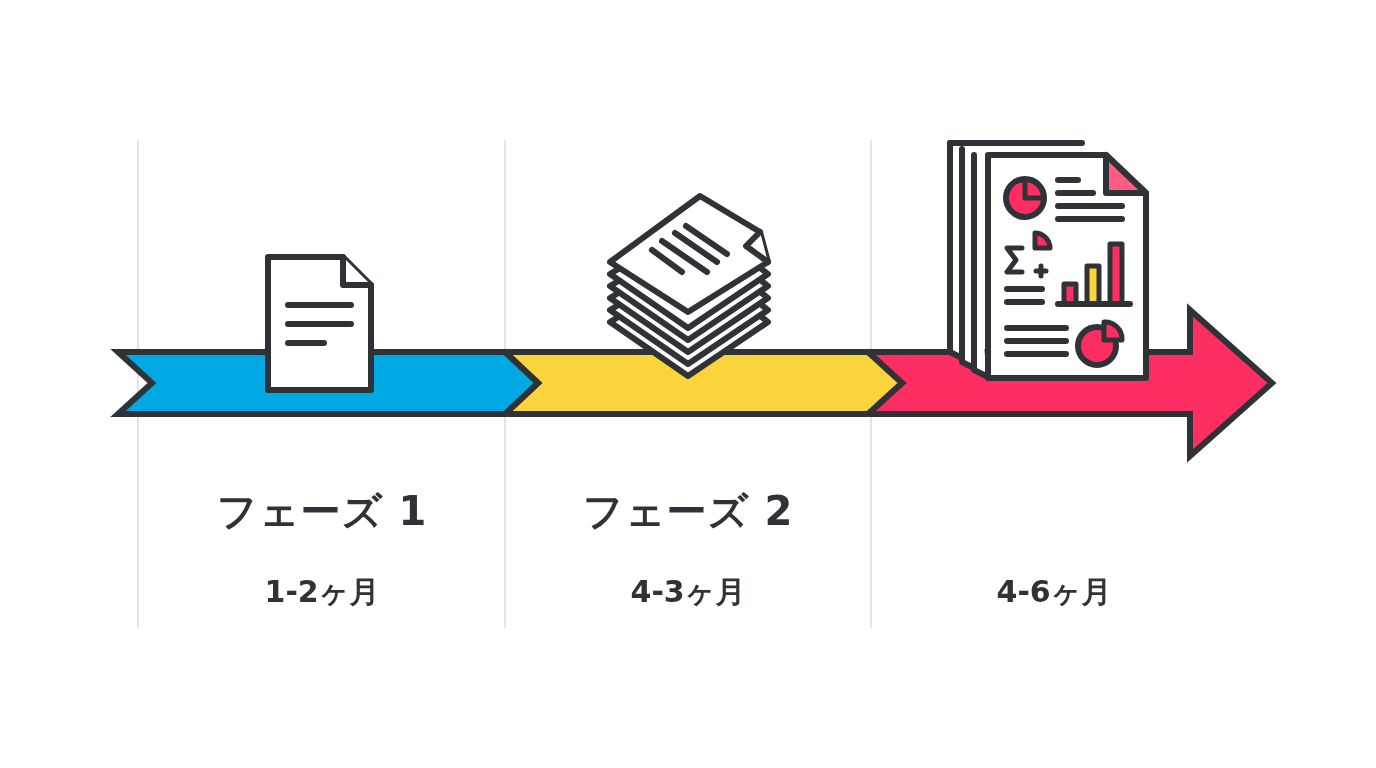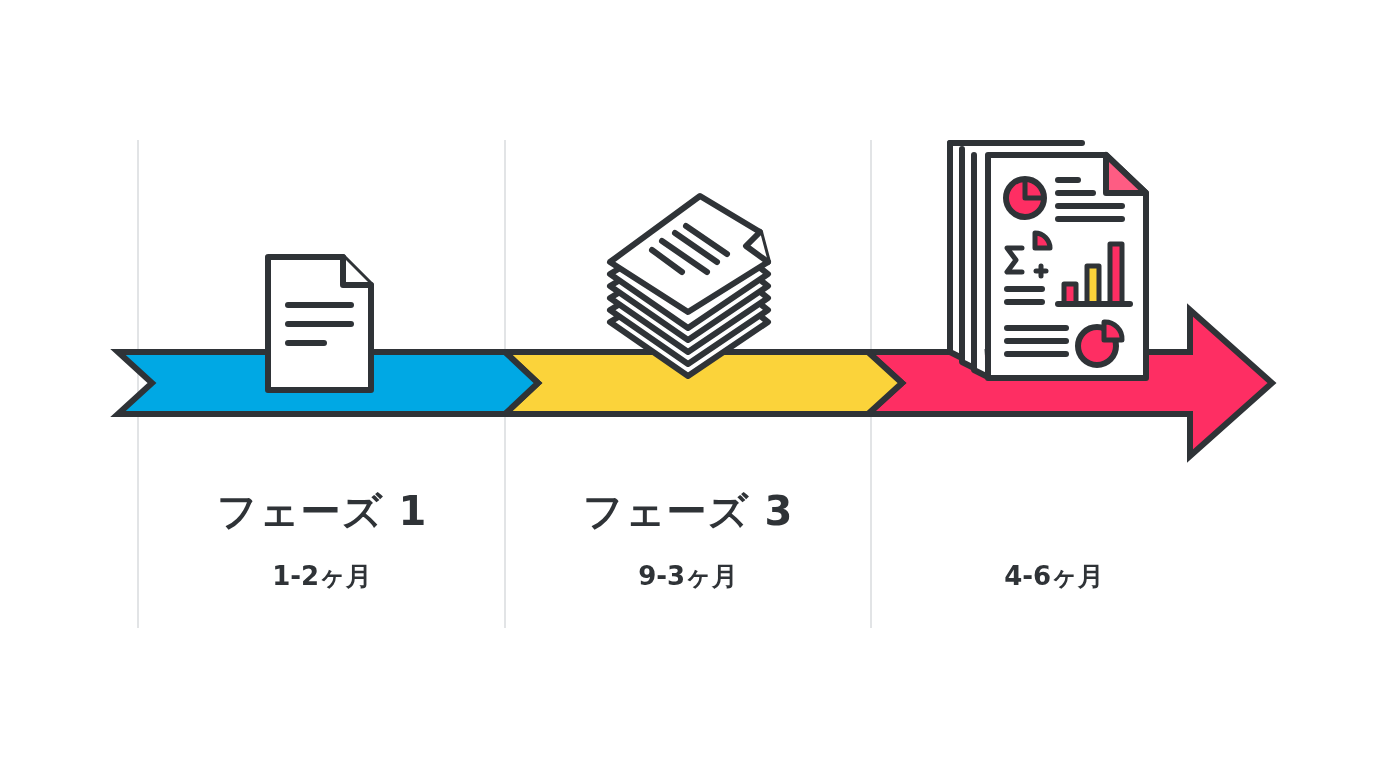--- a/index.html
+++ b/index.html
@@ -17,21 +17,21 @@
   svg.art { position: absolute; left: 0; top: 0; }
   .label {
     position: absolute; width: 360px; text-align: center;
     color: #2f3337;
   }
   .phase-title {
     position: absolute; top: 484px; font-size: 40px; font-weight: bold;
     letter-spacing: 1px;
   }
   .phase-duration {
-    position: absolute; top: 559px; font-size: 26px; font-weight: bold;
+    position: absolute; top: 572px; font-size: 30px; font-weight: bold;
   }
 </style>
 </head>
 <body>
 
 <div class="stage">
 
   <div class="divider" style="left:137px"></div>
   <div class="divider" style="left:504px"></div>
   <div class="divider" style="left:870px"></div>
@@ -105,17 +105,17 @@
       <line x1="1007" y1="354" x2="1066" y2="354"></line>
 
       <circle cx="1097" cy="346" r="19" fill="#fe2e63"></circle>
       <path d="M1104,322 A17,17 0 0 1 1122,340 L1104,340 Z" fill="#fe2e63" stroke-width="5"></path>
     </g>
   </svg>
 
   <div class="label phase-title" style="left:142px">フェーズ 1</div>
   <div class="label phase-duration" style="left:142px">1-2ヶ月</div>
 
-  <div class="label phase-title" style="left:508px">フェーズ 3</div>
-  <div class="label phase-duration" style="left:508px">9-3ヶ月</div>
+  <div class="label phase-title" style="left:508px">フェーズ 2</div>
+  <div class="label phase-duration" style="left:508px">4-3ヶ月</div>
 
   <div class="label phase-duration" style="left:874px">4-6ヶ月</div>
 </div>
 
 </body></html>

